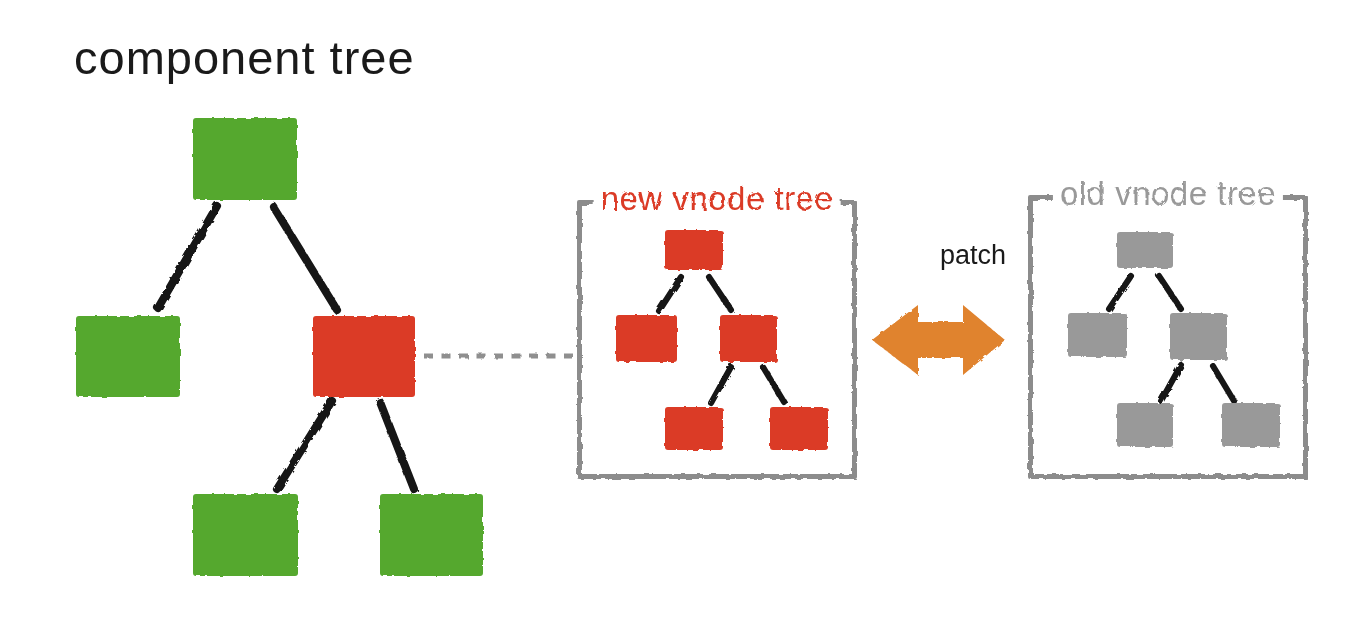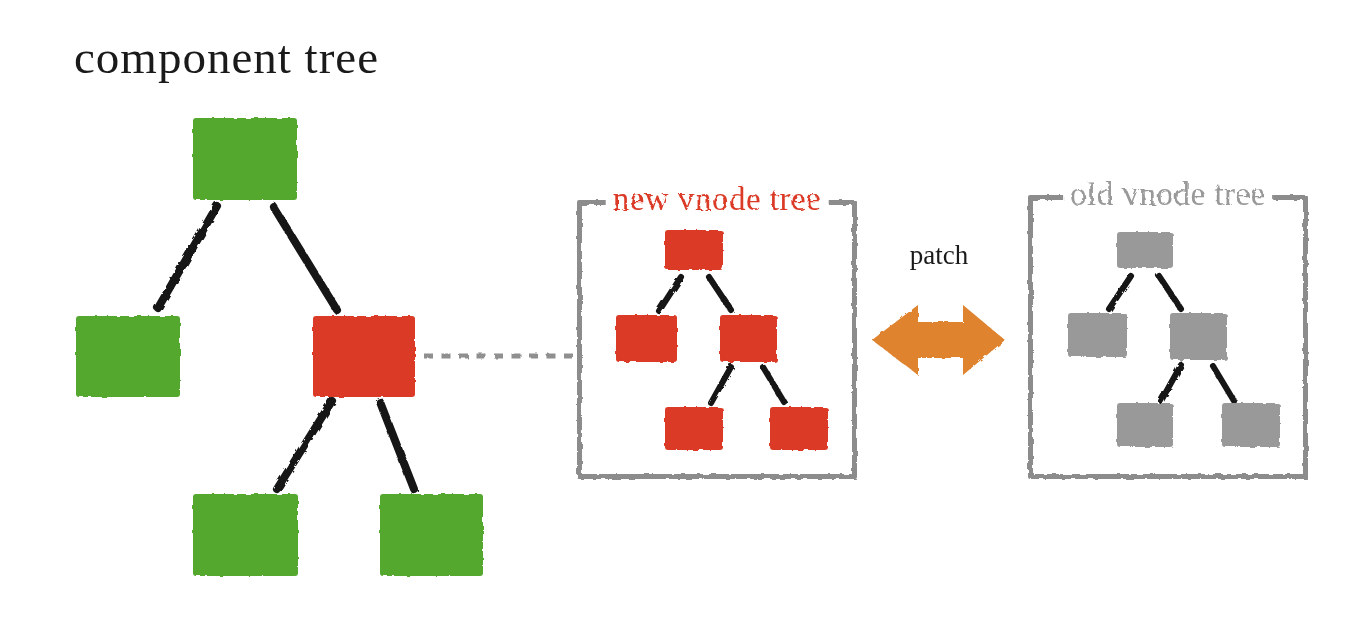--- a/index.html
+++ b/index.html
@@ -3,21 +3,21 @@
 <meta charset="utf-8">
 <style>
   html, body { margin: 0; padding: 0; background: #ffffff; }
   .canvas {
     position: relative;
     width: 1364px;
     height: 636px;
     background: var(--bg, #ffffff);
     border-radius: 16px;
     overflow: hidden;
-    font-family: Liberation Serif, serif;
+    font-family: Liberation Sans, sans-serif;
   }
 
   .title {
     position: absolute;
     left: 74px;
     top: 30px;
     margin: 0;
     font-size: 47px;
     font-weight: 400;
     letter-spacing: 1px;
@@ -81,21 +81,21 @@
     letter-spacing: 0.5px;
     white-space: nowrap;
   }
 
   
   .patch-label {
     position: absolute;
     left: 872px;
     top: 240px;
     width: 134px;
-    text-align: center;
+    text-align: right;
     font-size: 27px;
     color: var(--title, #1a1a1a);
   }
   .patch-arrow-svg {
     position: absolute;
     left: 872px;
     top: 304px;
     width: 134px;
     height: 72px;
     filter: url(#rough);

